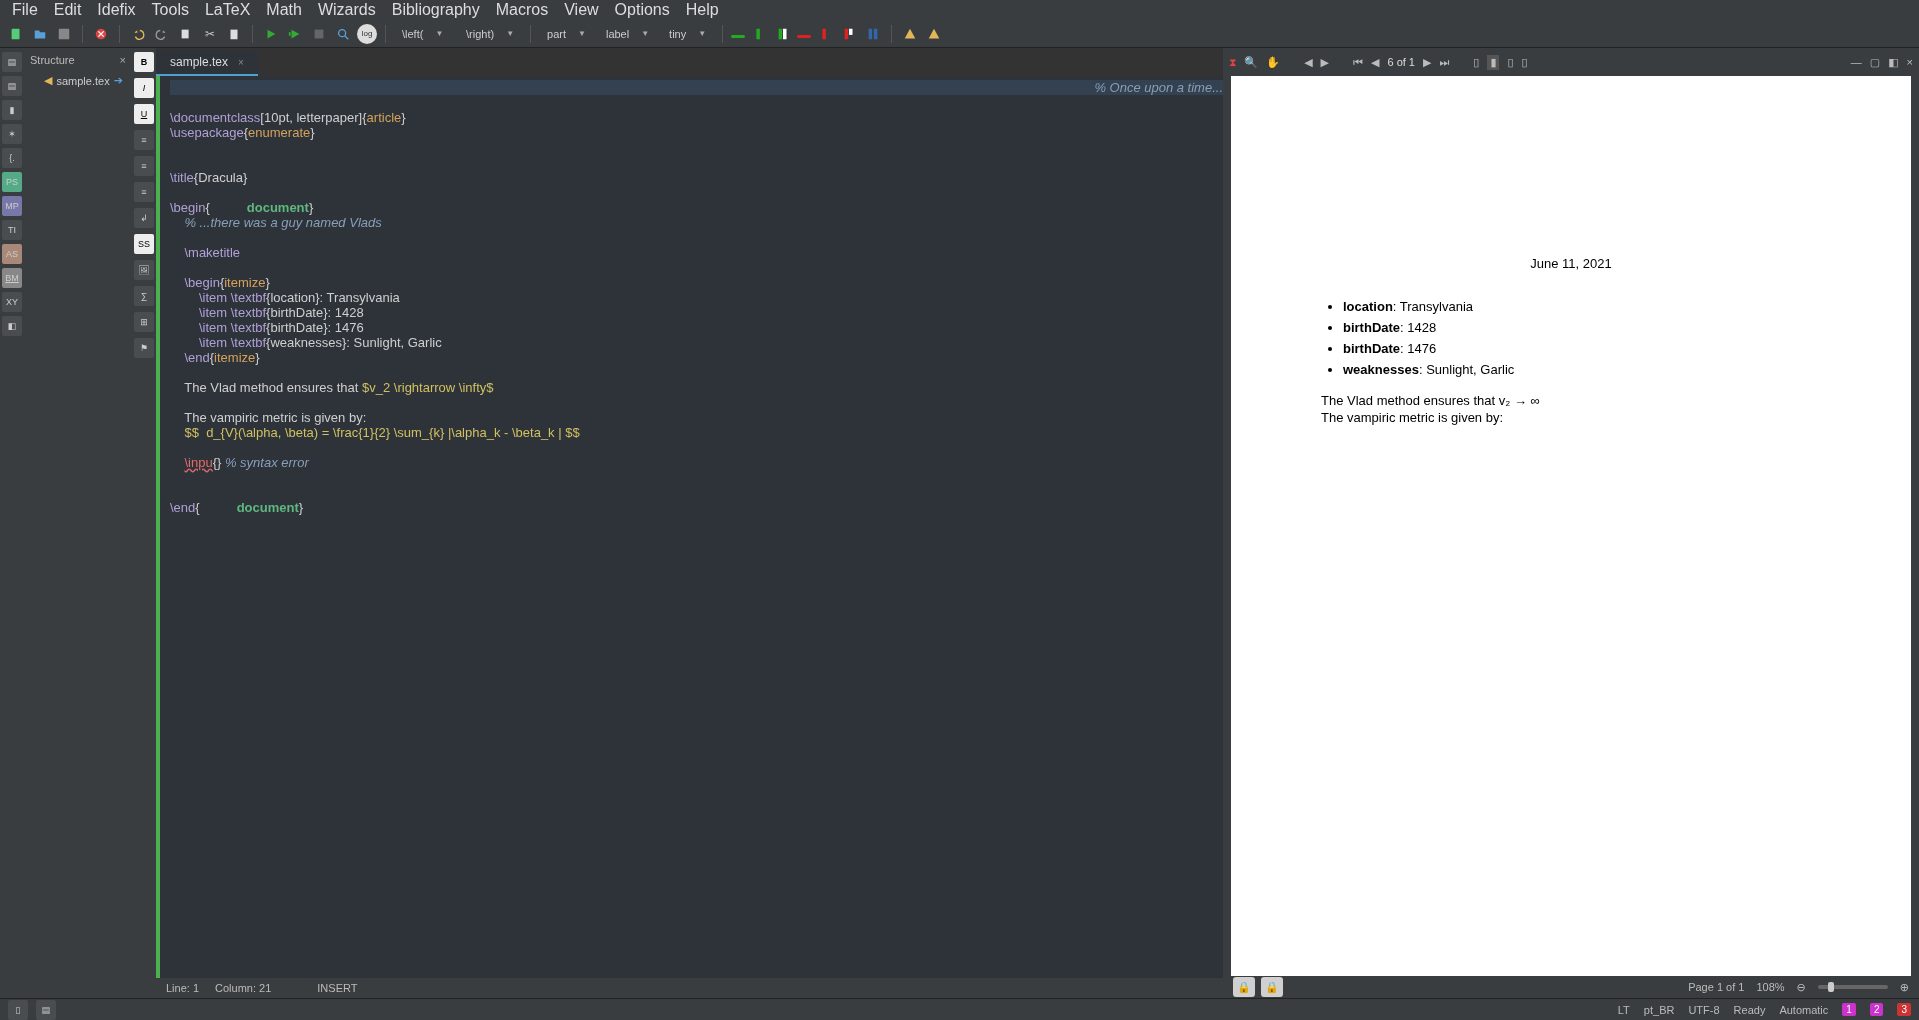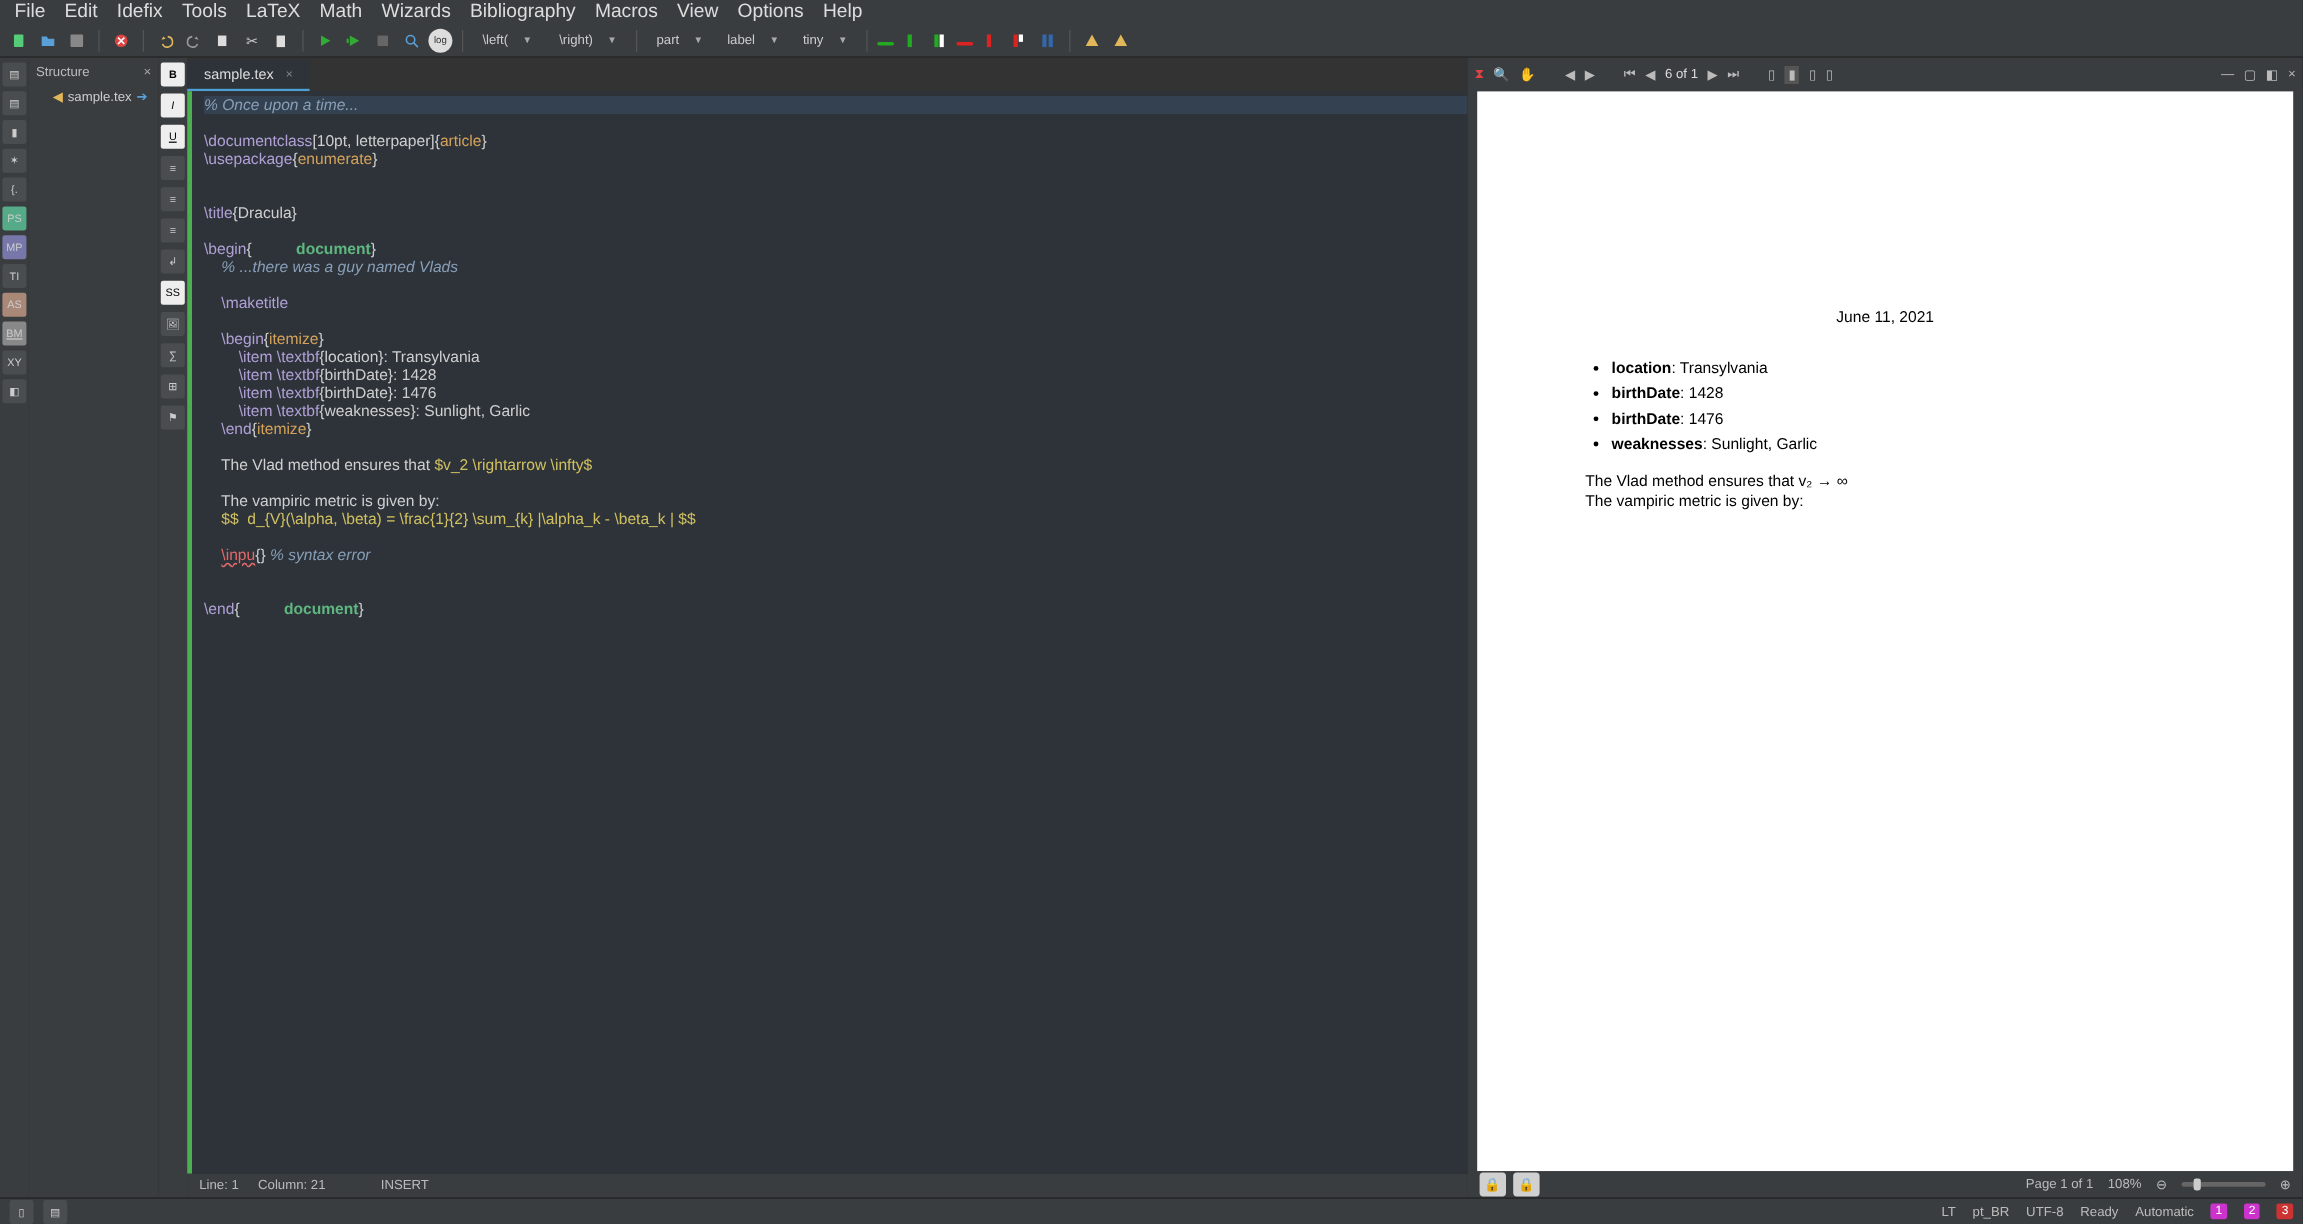--- a/index.html
+++ b/index.html
@@ -24,21 +24,21 @@
 .tab .x { font-size: 10px; color: #888; }
 .editor { flex: 1; background: #2e333a; font-family: Consolas, monospace; font-size: 13px; white-space: pre; overflow: auto; padding: 4px 0 4px 10px; position: relative; border-left: 4px solid #4caf50; line-height: 15px; }
 .editor .line { display:block; }
 .cm-comment { color: #889fb8; font-style: italic; }
 .cm-cmd { color: #b0a0d6; }
 .cm-kw { color: #5fb780; font-weight: bold; padding-left: 37px; }
 .cm-err { color: #e46a6a; text-decoration: underline wavy #e46a6a; }
 .cm-math { color: #d0c060; }
 .cm-text { color: #cfcfcf; }
 .cm-orange { color: #d4a25a; }
-.curline { background: #344150; }
+.curline { background: #344150; text-align: right; }
 .statusbar { height: 20px; background: #3a3d3f; display:flex; align-items:center; font-size:11px; color:#bbb; padding:0 10px; gap:16px;}
 .preview-wrap { width: 696px; background: #3a3d3f; display: flex; flex-direction: column; }
 .preview-tb { height: 28px; display: flex; align-items: center; padding: 0 6px; gap: 6px; font-size: 11px; color:#bbb; justify-content: space-between;}
 .preview-tb .left,.preview-tb .right{display:flex;align-items:center;gap:8px;}
 .preview-page { flex:1; background: #3a3d3f; display:flex; justify-content:center; overflow:auto; }
 .page { width: 680px; background: #fff; color:#000; margin: 0; padding: 180px 90px 40px 90px; font-family: "Times New Roman", serif; font-size: 13px; position:relative;}
 .page-title { text-align:center; font-size:24px; margin-bottom: 40px;}
 .page-date { text-align:center; font-size:13px; margin-bottom: 28px;}
 .page ul { margin-left: 22px; margin-bottom: 16px; list-style: disc; font-size:13px;}
 .page ul li { margin-bottom: 6px; }

